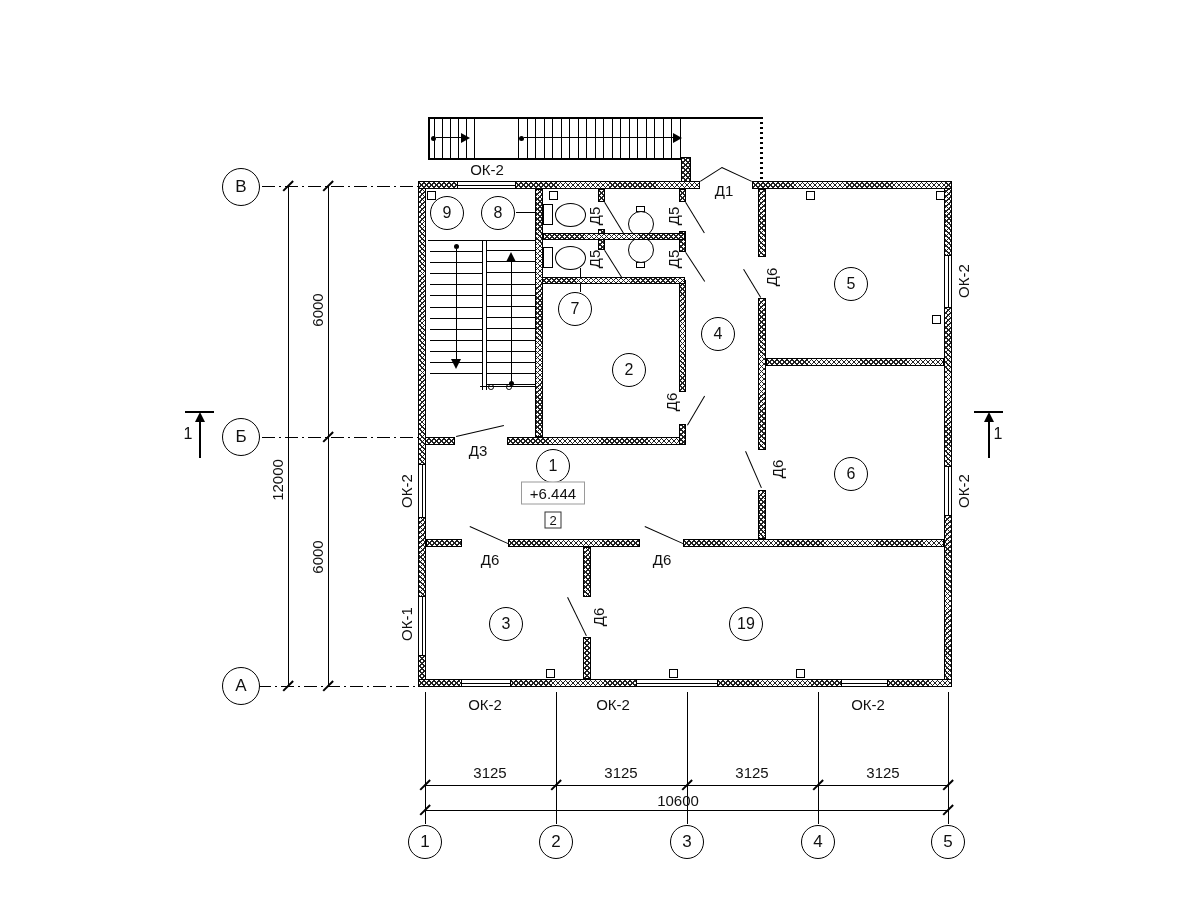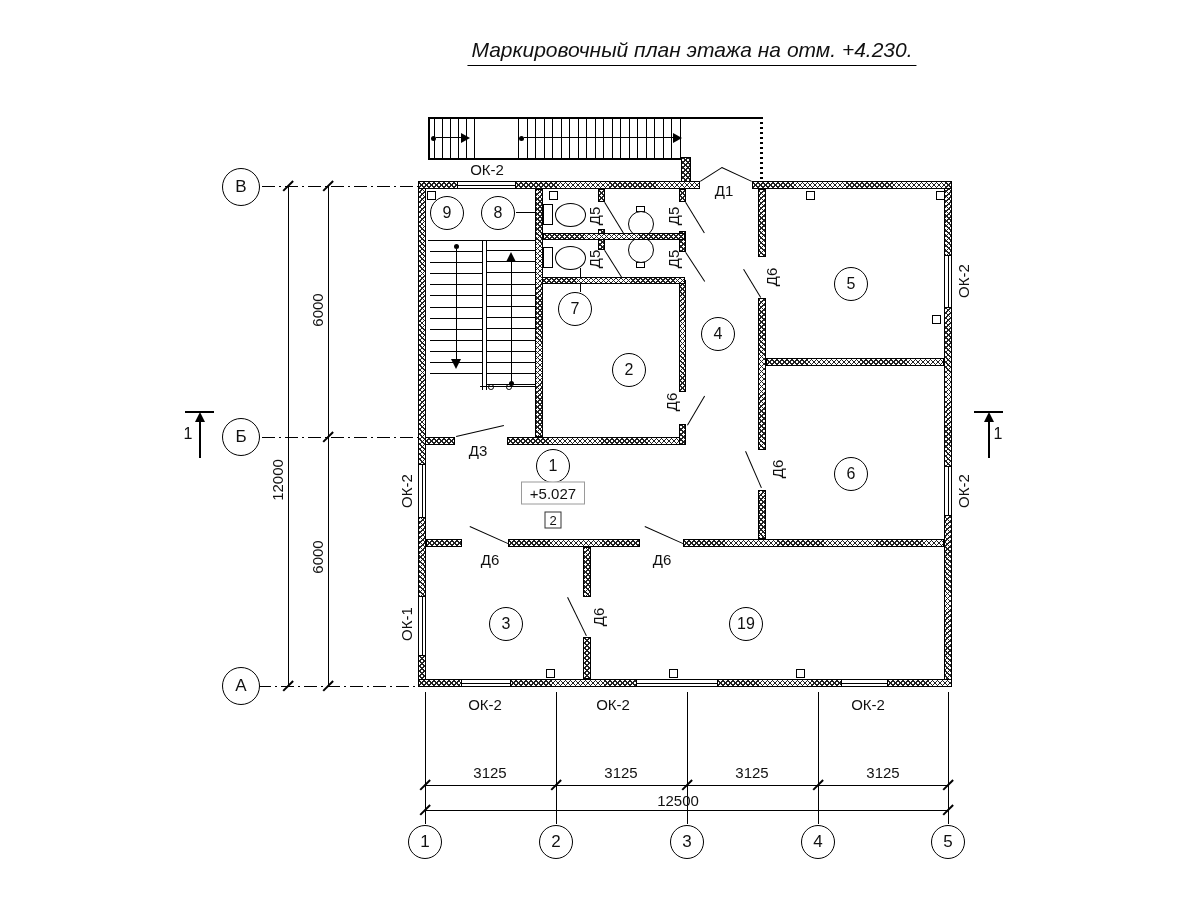--- a/index.html
+++ b/index.html
@@ -218,21 +218,20 @@
     <div class="wall" style="left: 418px; top: 517px; width: 8px; height: 80px;"></div>
     <div class="wall" style="left: 418px; top: 181px; width: 8px; height: 284px;"></div>
     <div class="wall" style="left: 887px; top: 679px; width: 65px; height: 8px;"></div>
     <div class="wall" style="left: 717px; top: 679px; width: 125px; height: 8px;"></div>
     <div class="wall" style="left: 510px; top: 679px; width: 127px; height: 8px;"></div>
     <div class="wall" style="left: 418px; top: 679px; width: 44px; height: 8px;"></div>
     <div class="wall" style="left: 752px; top: 181px; width: 200px; height: 8px;"></div>
     <div class="wall" style="left: 515px; top: 181px; width: 185px; height: 8px;"></div>
     <div class="wall" style="left: 418px; top: 181px; width: 40px; height: 8px;"></div>
 
-  <div class="title" style="left:692px;top:52px">Маркировочный план этажа на отм. +4.230.</div>
 
   <div class="axc" style="left:241px;top:187px">В</div>
   <div class="axc" style="left:241px;top:437px">Б</div>
   <div class="axc" style="left:241px;top:686px">А</div>
 
   <div class="axc axcb" style="left:425px;top:842px">1</div>
   <div class="axc axcb" style="left:556px;top:842px">2</div>
   <div class="axc axcb" style="left:687px;top:842px">3</div>
   <div class="axc axcb" style="left:818px;top:842px">4</div>
   <div class="axc axcb" style="left:948px;top:842px">5</div>
@@ -241,21 +240,21 @@
   <div class="rc" style="left:629px;top:370px">2</div>
   <div class="rc" style="left:506px;top:624px">3</div>
   <div class="rc" style="left:718px;top:334px">4</div>
   <div class="rc" style="left:851px;top:284px">5</div>
   <div class="rc" style="left:851px;top:474px">6</div>
   <div class="rc" style="left:575px;top:309px">7</div>
   <div class="rc" style="left:498px;top:213px">8</div>
   <div class="rc" style="left:447px;top:213px">9</div>
   <div class="rc" style="left:746px;top:624px">19</div>
 
-  <div class="elevbox" style="left:553px;top:493px;width:64px;height:23px">+5.027</div>
+  <div class="elevbox" style="left:553px;top:493px;width:64px;height:23px">+6.444</div>
   <div class="flbox" style="left:553px;top:520px;width:17px;height:17px">2</div>
 
   <div class="lbl" style="left:724px;top:190px">Д1</div>
   <div class="lbl" style="left:478px;top:450px">Д3</div>
   <div class="lblv" style="left:594px;top:216px">Д5</div>
   <div class="lblv" style="left:594px;top:259px">Д5</div>
   <div class="lblv" style="left:673px;top:216px">Д5</div>
   <div class="lblv" style="left:673px;top:259px">Д5</div>
   <div class="lblv" style="left:671px;top:402px">Д6</div>
   <div class="lblv" style="left:771px;top:277px">Д6</div>
@@ -273,18 +272,18 @@
   <div class="lblv" style="left:963px;top:281px">ОК-2</div>
   <div class="lblv" style="left:963px;top:491px">ОК-2</div>
 
   <div class="lblv" style="left:317px;top:310px">6000</div>
   <div class="lblv" style="left:317px;top:557px">6000</div>
   <div class="lblv" style="left:277px;top:480px">12000</div>
   <div class="lbl" style="left:490px;top:772px">3125</div>
   <div class="lbl" style="left:621px;top:772px">3125</div>
   <div class="lbl" style="left:752px;top:772px">3125</div>
   <div class="lbl" style="left:883px;top:772px">3125</div>
-  <div class="lbl" style="left:678px;top:800px">12500</div>
+  <div class="lbl" style="left:678px;top:800px">10600</div>
 
   <div class="lbl" style="left:188px;top:434px;font-size:16px">1</div>
   <div class="lbl" style="left:998px;top:434px;font-size:16px">1</div>
 
 </div>
 
 </body></html>

